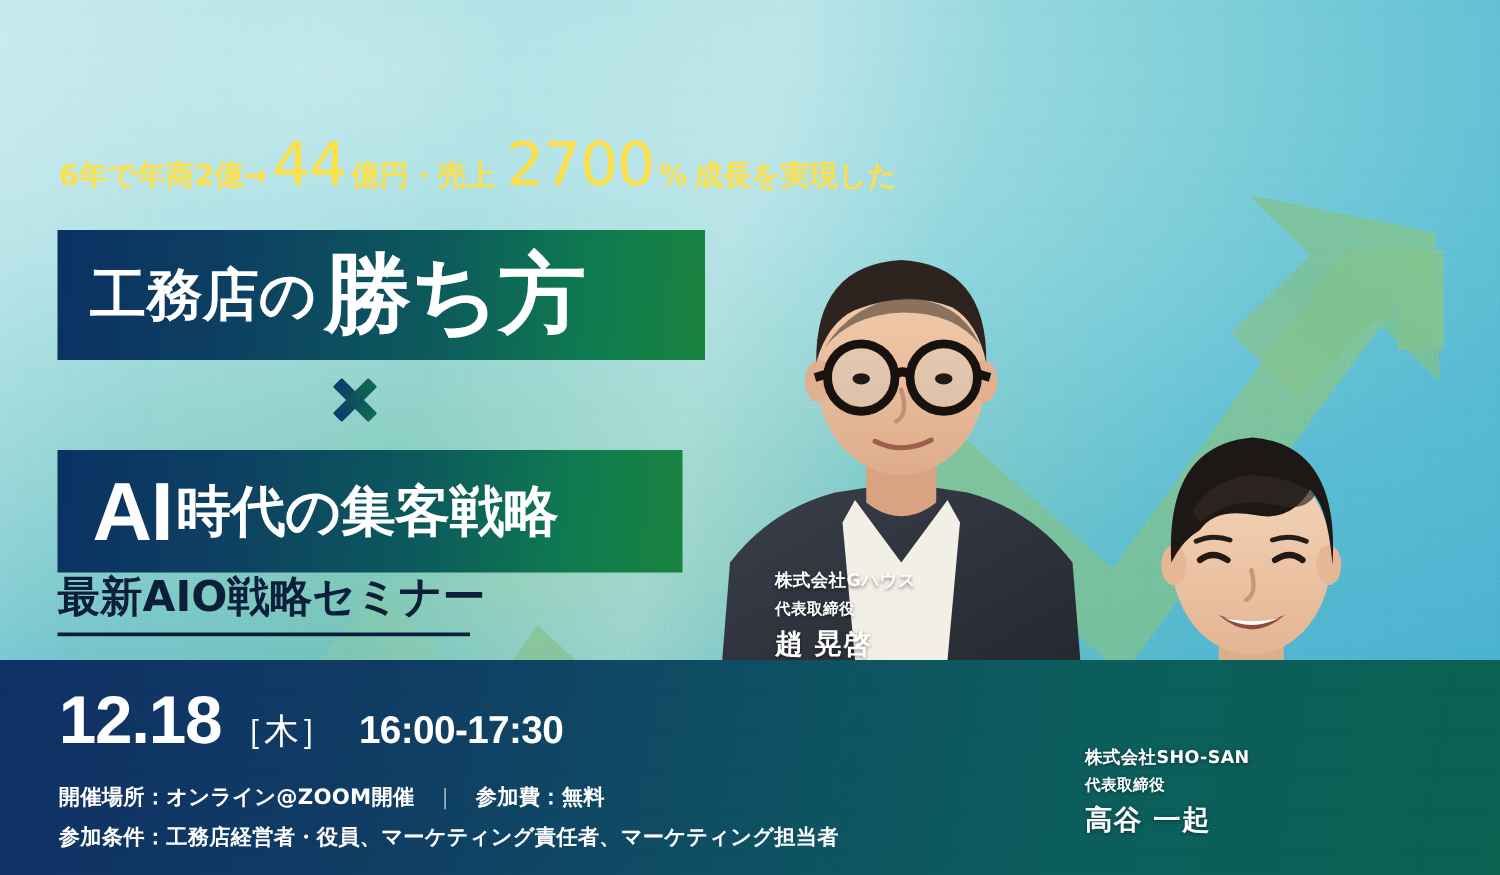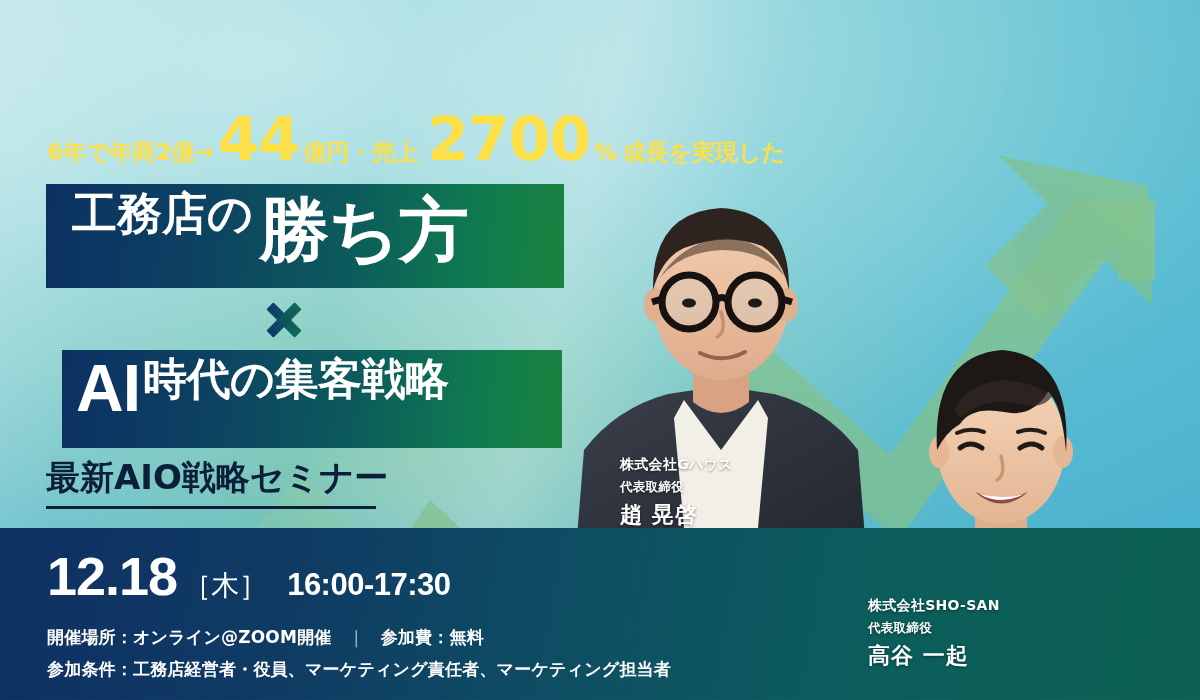--- a/index.html
+++ b/index.html
@@ -79,32 +79,32 @@
   }
 
   
   #subhead {
     position:absolute; left:47px; top:104px;
     display:flex; align-items:baseline; white-space:nowrap;
     color:#fde047;
     font-family:"DejaVu Sans","Liberation Sans",sans-serif;
   }
   #subhead .sm { font-size:23px; font-weight:bold; letter-spacing:0px; }
-  #subhead .big { font-size:60px; font-weight:bold; letter-spacing:-1px; padding:0 4px; }
+  #subhead .big { font-size:48px; font-weight:normal; letter-spacing:-1px; padding:0 4px; }
   #subhead .gap { display:inline-block; width:5px; }
 
   
   .title-block {
     position:absolute; left:46px;
-    display:flex; align-items:flex-start;
+    display:flex; align-items:center;
     background:linear-gradient(95deg,#0b3163 0%,#0d3f62 26%,#0c5a5c 58%,#0f7a50 82%,#19833f 100%);
     color:#fff; white-space:nowrap;
   }
   #title-1 { top:184px; width:518px; height:104px; padding-left:26px; }
-  #title-2 { top:350px; width:500px; height:98px;  padding-left:14px;margin-left:16px; }
+  #title-2 { top:360px; width:500px; height:98px;  padding-left:28px; }
 
   #title-1 .t-normal { font-size:45px; font-weight:bold; letter-spacing:0px;
                        font-family:"DejaVu Sans","Liberation Sans",sans-serif; }
   #title-1 .t-big    { font-size:70px; font-weight:bold; letter-spacing:-1px; margin-left:6px;
                        font-family:"DejaVu Sans","Liberation Sans",sans-serif; }
 
   #title-2 .t-ai     { font-size:66px; font-weight:bold; letter-spacing:-1px;
                        font-family:"Liberation Sans","DejaVu Sans",sans-serif; }
   #title-2 .t-rest   { font-size:44px; font-weight:bold; letter-spacing:-.5px; margin-left:3px;
                        font-family:"DejaVu Sans","Liberation Sans",sans-serif; }

